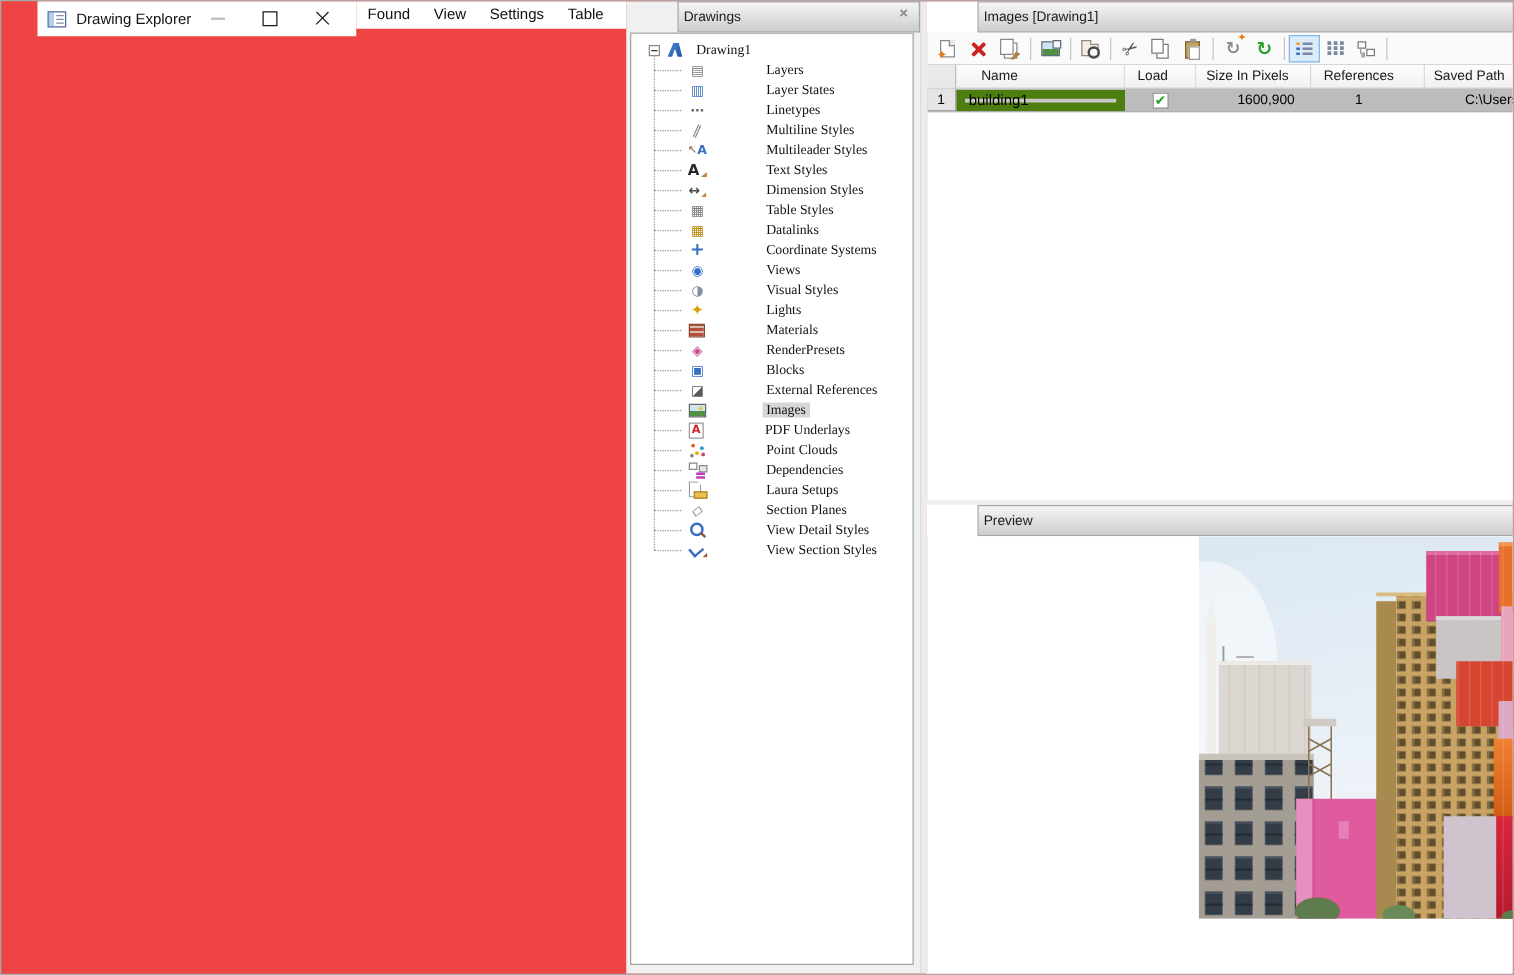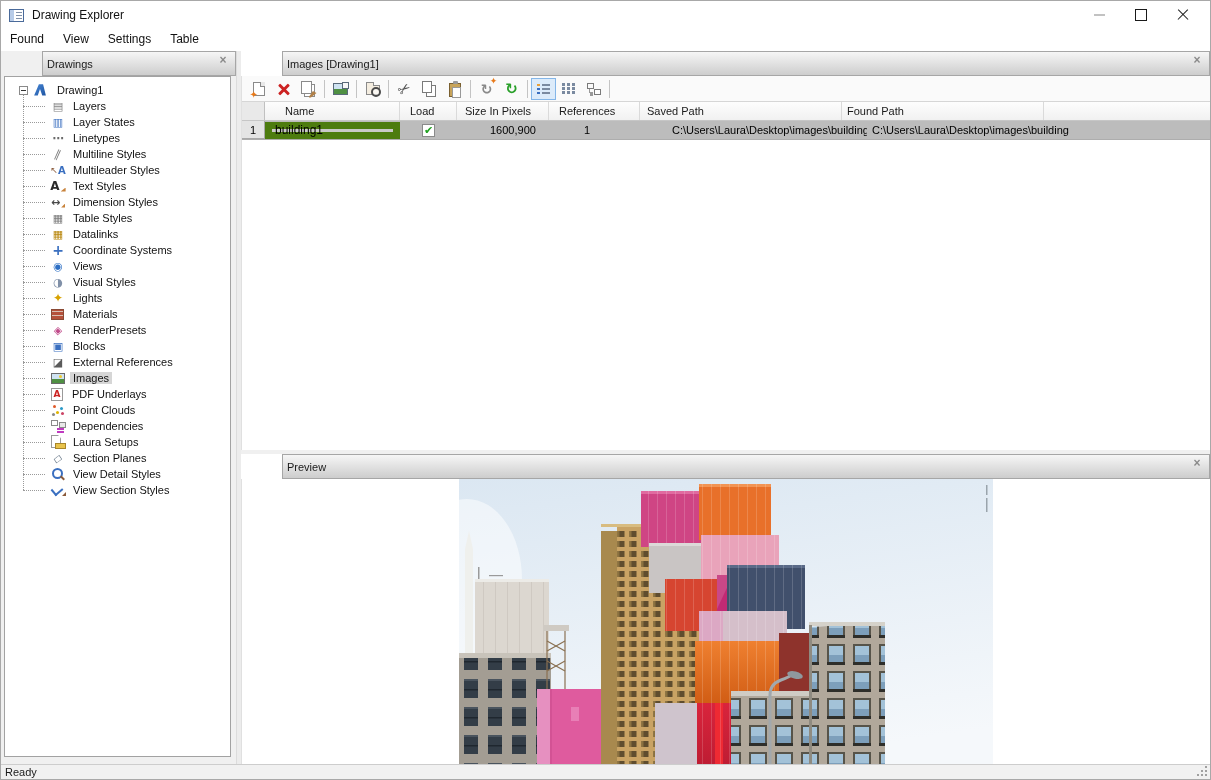--- a/index.html
+++ b/index.html
@@ -1,17 +1,17 @@
 <!DOCTYPE html>
 <html><head>
 <meta charset="utf-8">
 <style>
   html,body{margin:0;padding:0;background:#d8d8d8;font-family:"Liberation Sans","DejaVu Sans",sans-serif;}
   *{box-sizing:border-box;}
-  .window{width:1211px;height:780px;background:#ef4444;border:1px solid #a8a8a8;display:flex;flex-direction:column;position:relative;overflow:hidden;}
+  .window{width:1211px;height:780px;background:#ef4444;border:1px solid #a8a8a8;display:flex;flex-direction:row;position:relative;overflow:hidden;padding-left:29px;}
 
   
   .titlebar{height:28px;background:#fff;display:flex;align-items:center;flex:none;}
   .app-icon{width:15px;height:13px;border:1px solid #4a6a9a;background:linear-gradient(90deg,#b8cce8 0 4px,#fff 4px);position:relative;margin:0 8px 0 8px;flex:none;}
   .app-icon::before{content:"";position:absolute;left:6px;top:2px;width:6px;height:1px;background:#8090a8;box-shadow:0 3px 0 #8090a8,0 6px 0 #8090a8;}
   .title-text{font-size:12px;color:#111;}
   .tb-spacer{flex:1;}
   .wc{width:42px;height:24px;display:flex;align-items:center;justify-content:center;position:relative;}
   .min-icon::before{content:"";width:11px;height:2px;background:#c2c2c2;}
   .max-icon::before{content:"";width:10px;height:10px;border:1px solid #1a1a1a;}
@@ -31,29 +31,29 @@
 
   .panel-header{height:25px;flex:none;background:linear-gradient(#f6f6f6,#cdcdcd);border:1px solid #a6a6a6;display:flex;align-items:center;padding:0 4px;position:relative;margin-left:41px;}
   .panel-header .ph-title{font-size:11px;color:#1a1a1a;}
   .ph-close{position:absolute;right:5px;top:1px;width:14px;height:14px;display:flex;align-items:center;justify-content:center;font-size:12px;font-weight:bold;color:#8a8a8a;cursor:default;}
 
   
   .tabs{height:25px;flex:none;display:flex;align-items:flex-end;padding-left:7px;background:#f0f0f0;position:relative;z-index:2;}
   .tab{font-size:11px;color:#111;border:1px solid #a2a2a2;padding:3px 9px 4px 9px;background:#f0f0f0;border-bottom:none;}
   .tab.active{background:#fff;padding:4px 10px 5px 10px;margin-bottom:-1px;}
   .tree-box{flex:1;margin:0 5px 7px 3px;border:1px solid #a2a2a2;background:#fff;overflow:hidden;position:relative;z-index:1;padding-top:5px;}
-  .tnode{display:flex;align-items:center;height:16px;font-size:11px;color:#111;white-space:nowrap;}
+  .tnode{display:flex;align-items:center;height:16px;font-size:11px;color:#111;white-space:nowrap;font-family:Liberation Serif, serif;}
   .tnode .tlabel{padding:0 3px;}
   .tnode.sel .tlabel{background:#d6d6d6;}
   .troot{padding-left:14px;}
   .expand-box{width:9px;height:9px;border:1px solid #8a8a8a;background:#fff;position:relative;flex:none;margin-right:5px;}
   .expand-box::before{content:"";position:absolute;left:1px;top:3px;width:5px;height:1px;background:#333;}
   .children{position:relative;}
   .children::before{content:"";position:absolute;left:18px;top:-3px;bottom:8px;border-left:1px dotted #9a9a9a;}
-  .tnode.child{padding-left:44px;position:relative;}
+  .tnode.child{padding-left:44px;position:relative;gap:40px;}
   .tnode.child::before{content:"";position:absolute;left:18px;top:8px;width:22px;border-top:1px dotted #9a9a9a;}
 
   
   .ic{width:18px;height:14px;display:inline-flex;align-items:center;justify-content:center;font-size:11px;flex:none;margin-right:3px;position:relative;font-family:"DejaVu Sans",sans-serif;}
   .drawing-icon{width:14px;height:13px;margin-right:7px;background:linear-gradient(135deg,#4a8ad8,#1a4f9c);clip-path:polygon(8% 92%,42% 6%,72% 6%,92% 92%,66% 92%,50% 42%,34% 92%);}
   .layers-icon::before{content:"▤";color:#808080;}
   .layer-states-icon::before{content:"▥";color:#3a6fc0;}
   .linetypes-icon::before{content:"⋯";color:#6a6a6a;font-weight:700;}
   .multiline-styles-icon::before{content:"∥";color:#808080;display:inline-block;transform:rotate(24deg);}
   .multileader-styles-icon::before{content:"↖";color:#8a5a3a;font-size:9px;}

